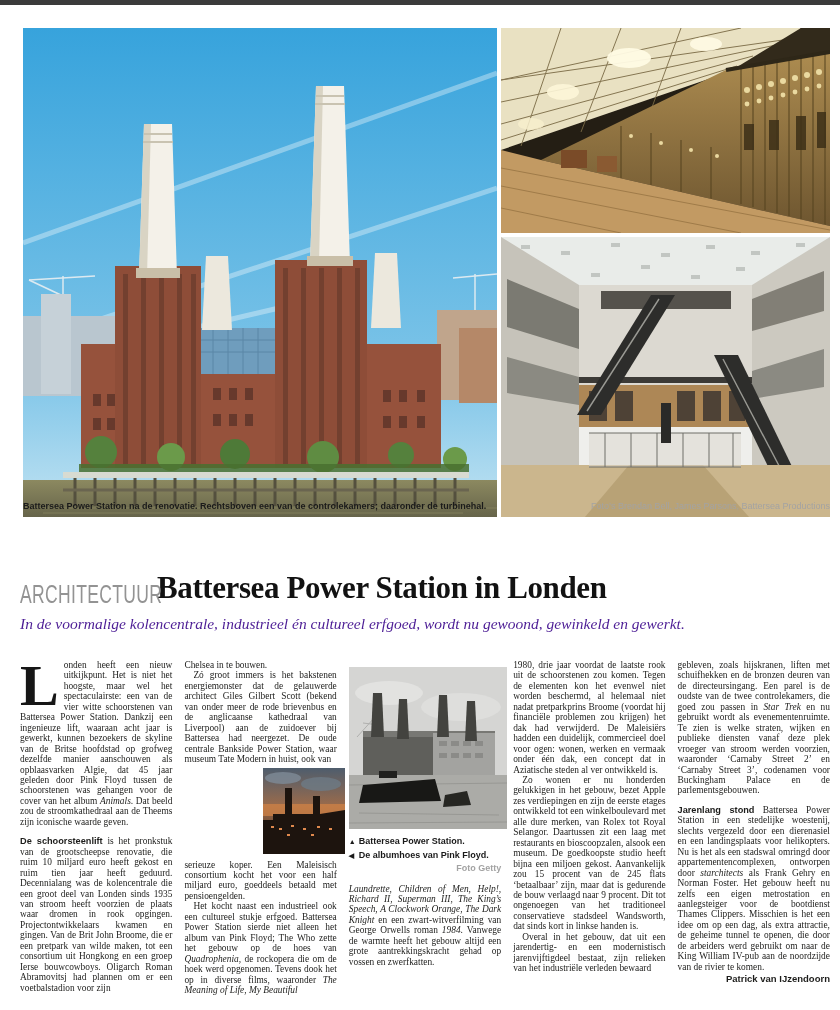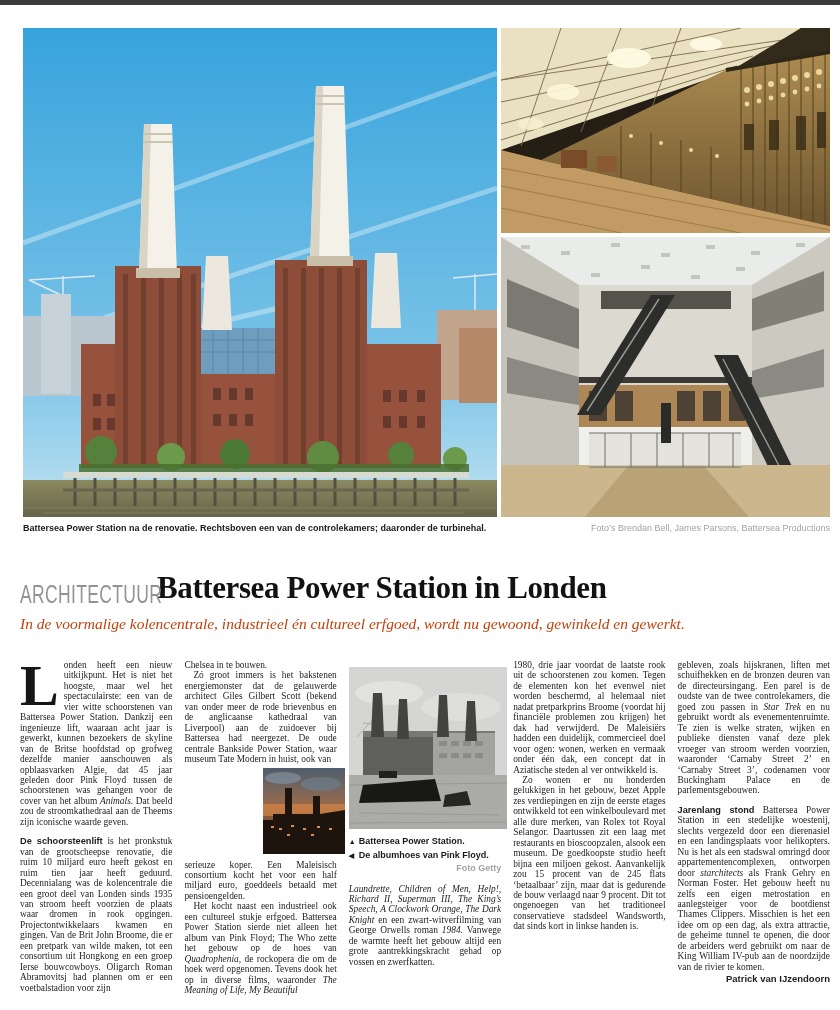--- a/index.html
+++ b/index.html
@@ -4,31 +4,31 @@
 <style>
   html,body{margin:0;padding:0;background:#ffffff;}
   .page{position:relative;width:840px;height:1010px;background:#ffffff;overflow:hidden;
         font-family:"Liberation Serif",serif;color:#1d1d1b;}
   .topbar{position:absolute;left:0;top:0;width:840px;height:5px;background:#3b3b3b;}
   .ph{position:absolute;overflow:hidden;background:#ddd;}
   .ph svg{display:block;}
   .ph-main{left:23px;top:28px;width:474px;height:489px;}
   .ph-control{left:501px;top:28px;width:329px;height:205px;}
   .ph-turbine{left:501px;top:237px;width:329px;height:280px;}
-  .caprow{position:absolute;left:23px;top:523px;width:807px;display:flex;justify-content:space-between;
+  .caprow{position:absolute;left:23px;top:501px;width:807px;display:flex;justify-content:space-between;
           font-family:"Liberation Sans",sans-serif;font-size:9px;line-height:11px;align-items:flex-end;}
   .capmain{font-weight:bold;color:#1a1a1a;}
   .capcredit{color:#a3a3a3;font-weight:normal;white-space:nowrap;}
   .header{position:absolute;left:20px;top:551px;width:802px;}
   .hl{font-weight:bold;font-size:31px;line-height:33px;color:#121212;letter-spacing:-0.4px;}
   .hl1{position:relative;padding-left:137px;margin-top:20px;}
   .kicker{position:absolute;left:0;top:7px;font-family:"Liberation Sans",sans-serif;font-weight:300;
           font-size:25px;letter-spacing:0.5px;color:#939393;display:inline-block;
           transform:scaleX(0.70);transform-origin:left center;white-space:nowrap;}
-  .standfirst{margin-top:11px;font-style:italic;font-size:15.5px;line-height:18px;color:#c2410c;}
+  .standfirst{margin-top:11px;font-style:italic;font-size:15.5px;line-height:18px;color:#4c1d95;}
   .cols{position:absolute;left:20px;top:660px;width:812px;height:350px;display:flex;gap:12px;overflow:hidden;}
   .col{flex:0 0 152.4px;width:152.4px;font-size:9.4px;line-height:10.45px;text-align:justify;}
   .col p{margin:0;}
   .ind{text-indent:9px;}
   .gap{margin-top:9px !important;}
   .dropcap{float:left;font-weight:bold;font-size:58px;line-height:46px;color:#161616;
            margin:3px 5px 0 0;}
   .ld{font-family:"Liberation Sans",sans-serif;font-weight:bold;font-size:9.2px;}
   .it{font-style:italic;}
   .wrapzone{position:relative;min-height:95px;}
@@ -418,20 +418,21 @@
         <div><span class="tri">▲</span><span>Battersea Power Station.</span></div>
         <div><span class="tri">◀</span><span>De albumhoes van Pink Floyd.</span></div>
         <div class="icred">Foto Getty</div>
       </div>
       <p><span class="it">Laundrette, Children of Men, Help!, Richard II, Superman III, The King’s Speech, A Clockwork Orange, The Dark Knight</span><span> en een zwart-witverfilming van George Orwells roman </span><span class="it">1984</span><span>. Vanwege de warmte heeft het gebouw altijd een grote aantrekkingskracht gehad op vossen en zwerfkatten.</span></p>
     </div>
 
     <div class="col">
       <p>1980, drie jaar voordat de laatste rook uit de schoorstenen zou komen. Tegen de elementen kon het evenwel niet worden beschermd, al helemaal niet nadat pretparkprins Broome (voordat hij financiële problemen zou krijgen) het dak had verwijderd. De Maleisiërs hadden een duidelijk, commercieel doel voor ogen: wonen, werken en vermaak onder één dak, een concept dat in Aziatische steden al ver ontwikkeld is.</p>
       <p class="ind">Zo wonen er nu honderden gelukkigen in het gebouw, bezet Apple zes verdiepingen en zijn de eerste etages ontwikkeld tot een winkelboulevard met alle dure merken, van Rolex tot Royal Selangor. Daartussen zit een laag met restaurants en bioscoopzalen, alsook een museum. De goedkoopste studio heeft bijna een miljoen gekost. Aanvankelijk zou 15 procent van de 245 flats ‘betaalbaar’ zijn, maar dat is gedurende de bouw verlaagd naar 9 procent. Dit tot ongenoegen van het traditioneel conservatieve stadsdeel Wandsworth, dat sinds kort in linkse handen is.</p>
+      <p class="ind">Overal in het gebouw, dat uit een jarendertig- en een modernistisch jarenvijftigdeel bestaat, zijn relieken van het industriële verleden bewaard</p>
     </div>
 
     <div class="col">
       <p><span>gebleven, zoals hijskranen, liften met schuifhekken en de bronzen deuren van de directeursingang. Een parel is de oudste van de twee controlekamers, die goed zou passen in </span><span class="it">Star Trek</span><span> en nu gebruikt wordt als evenementenruimte. Te zien is welke straten, wijken en publieke diensten vanaf deze plek vroeger van stroom werden voorzien, waaronder ‘Carnaby Street 2’ en ‘Carnaby Street 3’, codenamen voor Buckingham Palace en de parlementsgebouwen.</span></p>
       <p class="gap"><span class="ld">Jarenlang stond</span><span> Battersea Power Station in een stedelijke woestenij, slechts vergezeld door een dierenasiel en een landingsplaats voor helikopters. Nu is het als een stadswal omringd door appartementencomplexen, ontworpen door </span><span class="it">starchitects</span><span> als Frank Gehry en Norman Foster. Het gebouw heeft nu zelfs een eigen metrostation en aanlegsteiger voor de bootdienst Thames Clippers. Misschien is het een idee om op een dag, als extra attractie, de geheime tunnel te openen, die door de arbeiders werd gebruikt om naar de King William IV-pub aan de noordzijde van de rivier te komen.</span></p>
       <p class="byline">Patrick van IJzendoorn</p>
     </div>
 
   </div>
 </div>

